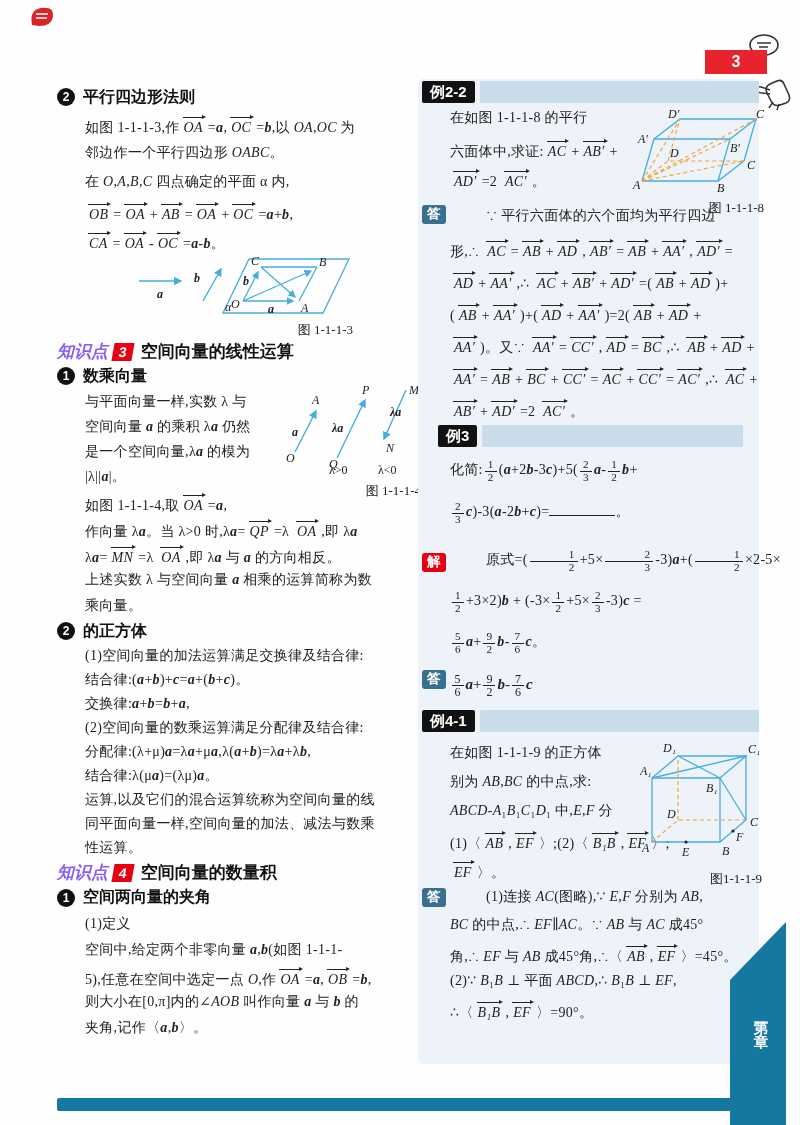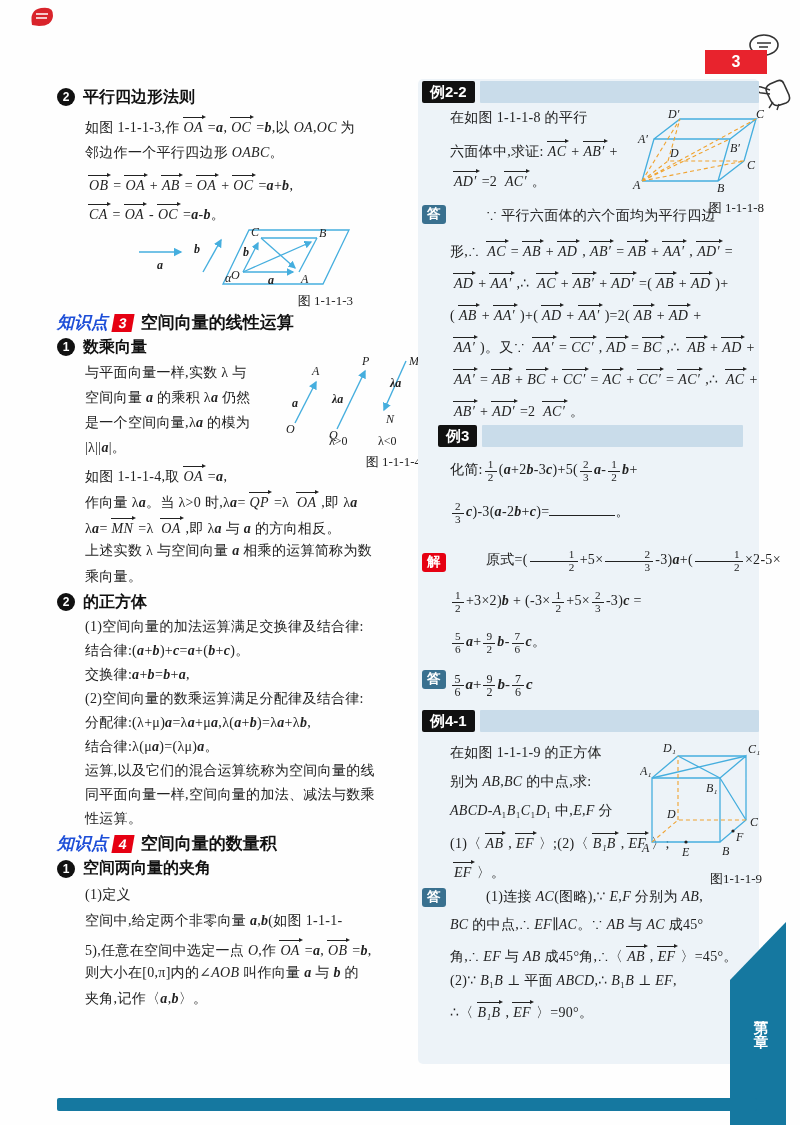--- a/index.html
+++ b/index.html
@@ -28,21 +28,21 @@
   .frac{display:inline-block;text-align:center;vertical-align:-0.62em;line-height:1.05;font-size:0.8em;margin:0 2px;}
   .frac .num,.frac .den{display:block;padding:0 3px;font-style:italic;font-style:normal;}
   .frac .den{border-top:1px solid #222;}
 
   
   .subhead{font-family:"Liberation Sans","DejaVu Sans",sans-serif;font-weight:bold;font-size:16px;
            color:#111;display:flex;align-items:center;}
   .circ{display:inline-flex;width:18px;height:18px;border-radius:50%;background:#111;color:#fff;
         font-size:12px;align-items:center;justify-content:center;margin-right:8px;flex:0 0 auto;}
   .kp{font-family:"Liberation Sans","DejaVu Sans",sans-serif;font-weight:bold;font-size:17px;display:flex;align-items:center;}
-  .kp-word{color:#1d4ed8;font-style:italic;}
+  .kp-word{color:#8b5cf6;font-style:italic;}
   .kp-num{background:#e60012;color:#fff;font-size:14px;padding:1px 6px;margin:0 8px 0 5px;
           transform:skewX(-10deg);display:inline-block;}
   .kp-title{color:#111;}
 
   
   .ex-h{display:flex;height:22px;align-items:stretch;}
   .ex-tag{background:#111;color:#fff;font-family:"Liberation Sans","DejaVu Sans",sans-serif;
           font-weight:bold;font-size:15px;display:flex;align-items:center;padding:0 8px;border-radius:2px;}
   .ex-bar{flex:1;background:#c9dcea;margin-left:5px;border-radius:1px;}
 
@@ -105,20 +105,21 @@
   <div class="col-left">
 
     <div class="subhead" style="height:26px">
       <span class="circ">2</span>
       <span>平行四边形法则</span>
     </div>
 
     <div class="ln-blk">
         <div class="h29">如图 1-1-1-3,作<span class="vec"><span class="vln"></span>OA</span>=<span class="bi">a</span>,<span class="vec"><span class="vln"></span>OC</span>=<span class="bi">b</span>,以 <span class="it">OA</span>,<span class="it">OC</span> 为</div>
         <div class="h29">邻边作一个平行四边形 <span class="it">OABC</span>。</div>
+        <div class="h29">在 <span class="it">O</span>,<span class="it">A</span>,<span class="it">B</span>,<span class="it">C</span> 四点确定的平面 α 内,</div>
         <div class="h29"><span class="vec"><span class="vln"></span>OB</span>=<span class="vec"><span class="vln"></span>OA</span>+<span class="vec"><span class="vln"></span>AB</span>=<span class="vec"><span class="vln"></span>OA</span>+<span class="vec"><span class="vln"></span>OC</span>=<span class="bi">a</span>+<span class="bi">b</span>,</div>
         <div class="h29"><span class="vec"><span class="vln"></span>CA</span>=<span class="vec"><span class="vln"></span>OA</span>-<span class="vec"><span class="vln"></span>OC</span>=<span class="bi">a</span>-<span class="bi">b</span>。</div>
       </div>
 
     <div style="height:84px;padding-left:68px;">
       <svg width="228" height="60" viewBox="0 0 228 60">
         <defs>
           <marker id="ah3" markerWidth="7" markerHeight="7" refX="5" refY="3" orient="auto">
             <path d="M0,0 L6,3 L0,6 Z" fill="#45aede"></path>
           </marker>

